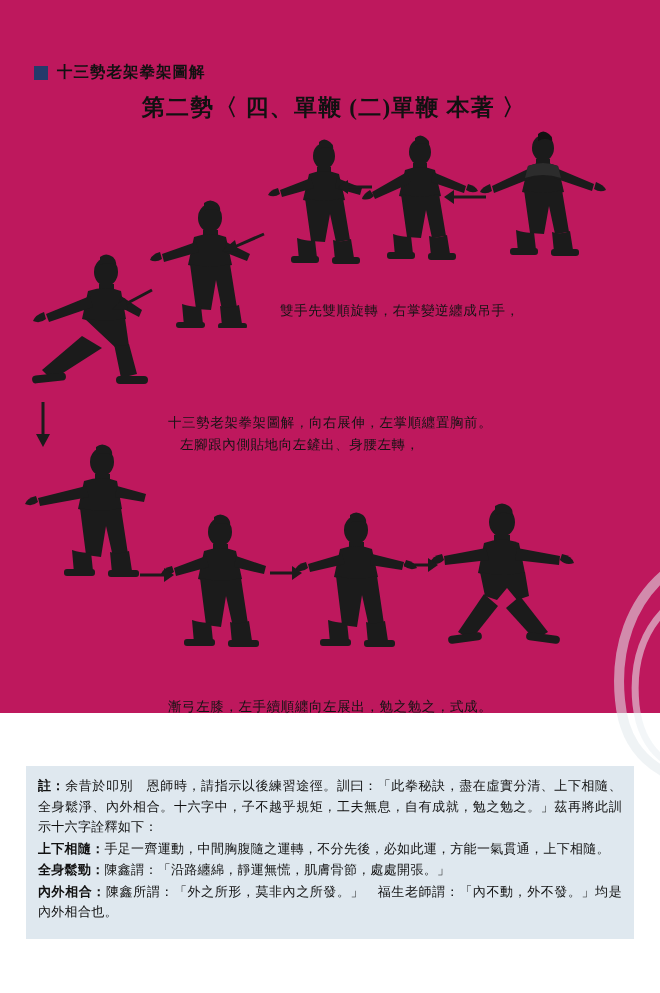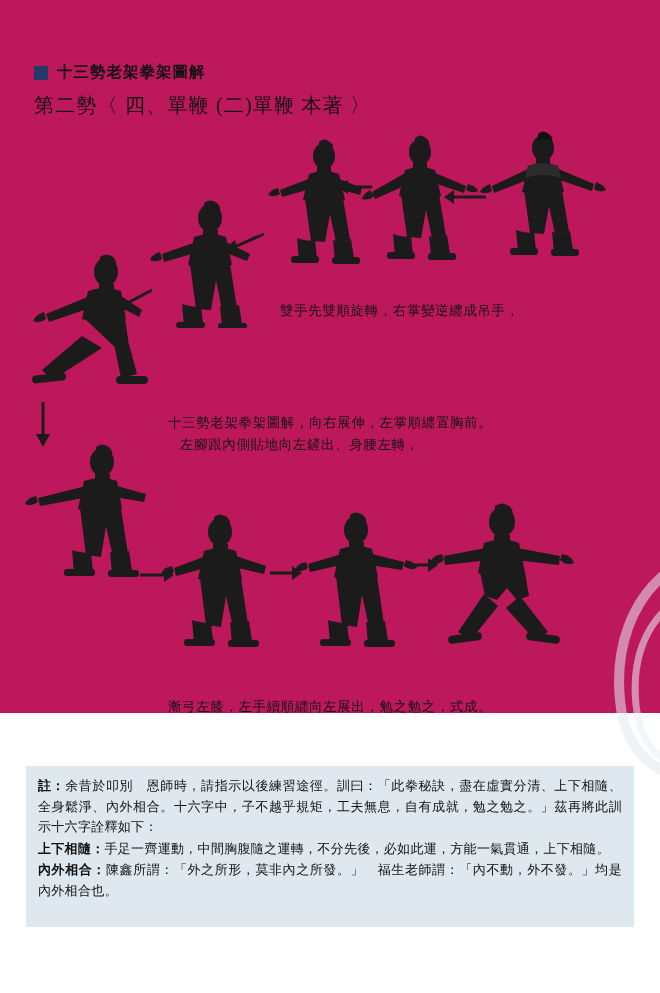--- a/index.html
+++ b/index.html
@@ -40,23 +40,24 @@
   }
   .hdr-square {
     width: 14px;
     height: 14px;
     background: #243a6b;
     display: inline-block;
     flex: 0 0 auto;
   }
   .hdr-line2 {
     margin-top: 9px;
-    font-size: 20px;
+    font-size: 23px;
     letter-spacing: 1.2px;
-    font-weight: 400;
+    font-weight: 700;
+    text-align: center;
   }
 
   
   .figure {
     position: absolute;
   }
   .figure svg { display: block; }
 
   
   .arrow {
@@ -84,21 +85,21 @@
     opacity: 0.55;
   }
 
   
   .notebox {
     position: absolute;
     left: 26px;
     top: 766px;
     width: 608px;
     background: #dfe8ef;
-    padding: 10px 12px 26px 12px;
+    padding: 10px 12px 16px 12px;
     box-sizing: border-box;
   }
   .note-p {
     font-size: 13px;
     line-height: 20.5px;
     letter-spacing: 0.3px;
     text-align: justify;
     color: #111;
     margin: 0;
   }
@@ -341,17 +342,20 @@
   <div class="caption" style="left:168px; top:696px;">漸弓左膝，左手續順纏向左展出，勉之勉之，式成。</div>
 
   <div class="notebox">
     <p class="note-p">
       <span class="note-label">註：</span><span>余昔於叩別　恩師時，請指示以後練習途徑。訓曰：「此拳秘訣，盡在虛實分清、上下相隨、全身鬆淨、內外相合。十六字中，子不越乎規矩，工夫無息，自有成就，勉之勉之。」茲再將此訓示十六字詮釋如下：</span>
     </p>
     <p class="note-p">
       <span class="note-label">上下相隨：</span><span>手足一齊運動，中間胸腹隨之運轉，不分先後，必如此運，方能一氣貫通，上下相隨。</span>
     </p>
     <p class="note-p">
+      <span class="note-label">全身鬆勁：</span><span>陳鑫謂：「沿路纏綿，靜運無慌，肌膚骨節，處處開張。」</span>
+    </p>
+    <p class="note-p">
       <span class="note-label">內外相合：</span><span>陳鑫所謂：「外之所形，莫非內之所發。」　福生老師謂：「內不動，外不發。」均是內外相合也。</span>
     </p>
   </div>
 
 </div>
 
 </body></html>

